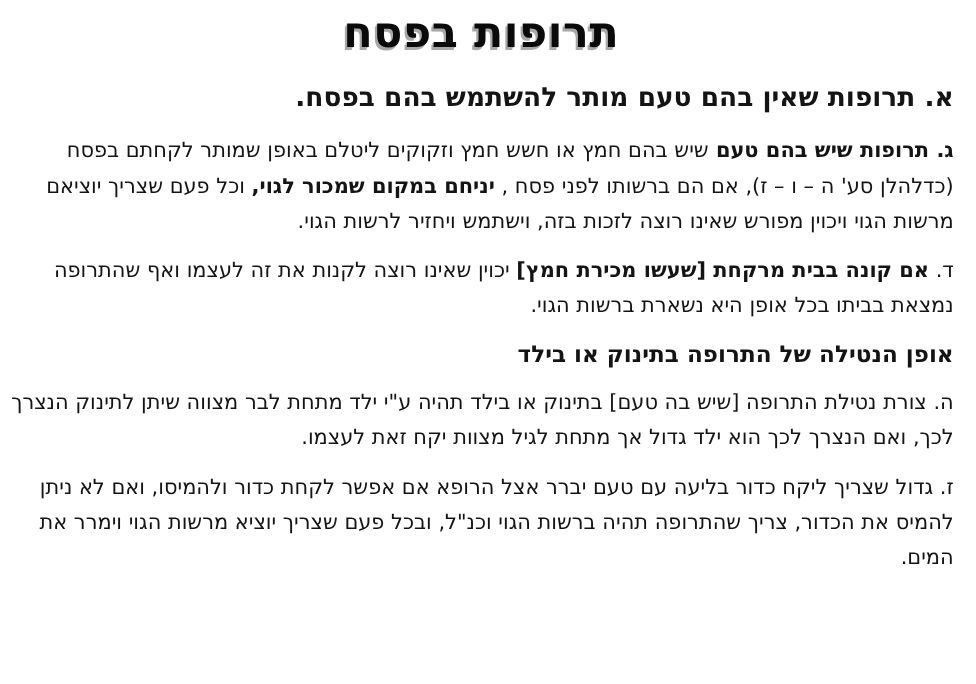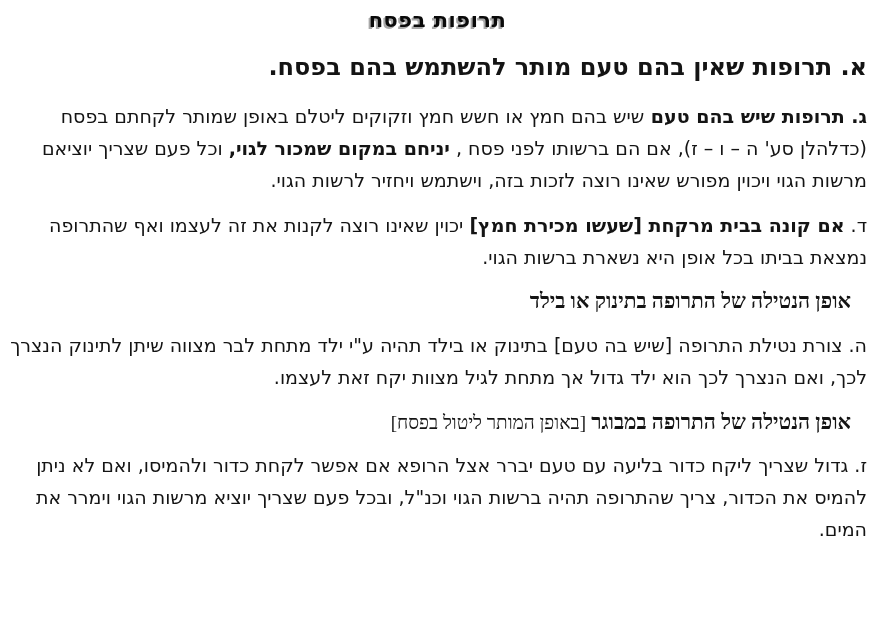--- a/index.html
+++ b/index.html
@@ -15,21 +15,21 @@
     color: #141414;
   }
   .page {
     direction: rtl;
     padding: 6px 20px 0 8px;
     box-sizing: border-box;
     width: 887px;
   }
   .doc-title {
     text-align: center;
-    font-size: 21px;
+    font-size: 39px;
     font-weight: bold;
     margin: 2px 0 16px 0;
     color: #0a0a0a;
     text-shadow: -2px 2px 0 #a8a8a8, -1px 1px 0 #bdbdbd;
     letter-spacing: 0.5px;
   }
   .bold-line {
     font-size: 24px;
     font-weight: bold;
     line-height: 1.62;
@@ -40,36 +40,34 @@
     font-size: 19px;
     line-height: 1.68;
     text-align: right;
     margin: 4px 0 13px 0;
   }
   .heading {
     font-size: 21px;
     font-weight: bold;
     line-height: 1.5;
     text-align: right;
-    margin: 2px 16px 12px 0;
-    font-family: Liberation Serif, serif;
+    margin: 2px 0 12px 0;
   }
   .heading .body-size {
     font-size: 19px;
     font-weight: normal;
   }
   .b { font-weight: bold; }
 </style>
 </head>
 <body>
 
 <div class="page">
   <h1 class="doc-title">תרופות בפסח</h1>
   <main>
       <div class="bold-line"><span class="b">א. תרופות שאין בהם טעם מותר להשתמש בהם בפסח.</span></div>
       <div class="paragraph"><span class="b">ג. תרופות שיש בהם טעם </span><span>שיש בהם חמץ או חשש חמץ וזקוקים ליטלם באופן שמותר לקחתם בפסח (כדלהלן סע' ה – ו – ז), אם הם ברשותו לפני פסח , </span><span class="b">יניחם במקום שמכור לגוי,</span><span> וכל פעם שצריך יוציאם מרשות הגוי ויכוין מפורש שאינו רוצה לזכות בזה, וישתמש ויחזיר לרשות הגוי.</span></div>
       <div class="paragraph"><span>ד. </span><span class="b">אם קונה בבית מרקחת [שעשו מכירת חמץ]</span><span> יכוין שאינו רוצה לקנות את זה לעצמו ואף שהתרופה נמצאת בביתו בכל אופן היא נשארת ברשות הגוי.</span></div>
       <div class="heading"><span class="b">אופן הנטילה של התרופה בתינוק או בילד</span></div>
       <div class="paragraph"><span>ה. צורת נטילת התרופה [שיש בה טעם] בתינוק או בילד תהיה ע"י ילד מתחת לבר מצווה שיתן לתינוק הנצרך לכך, ואם הנצרך לכך הוא ילד גדול אך מתחת לגיל מצוות יקח זאת לעצמו.</span></div>
-      <div class="heading"><span class="b">אופן הנטילה של התרופה במבוגר </span><span class="body-size">[באופן המותר ליטול בפסח]</span></div>
       <div class="paragraph"><span>ז. גדול שצריך ליקח כדור בליעה עם טעם יברר אצל הרופא אם אפשר לקחת כדור ולהמיסו, ואם לא ניתן להמיס את הכדור, צריך שהתרופה תהיה ברשות הגוי וכנ"ל, ובכל פעם שצריך יוציא מרשות הגוי וימרר את המים.</span></div>
     </main>
 </div>
 
 </body></html>

